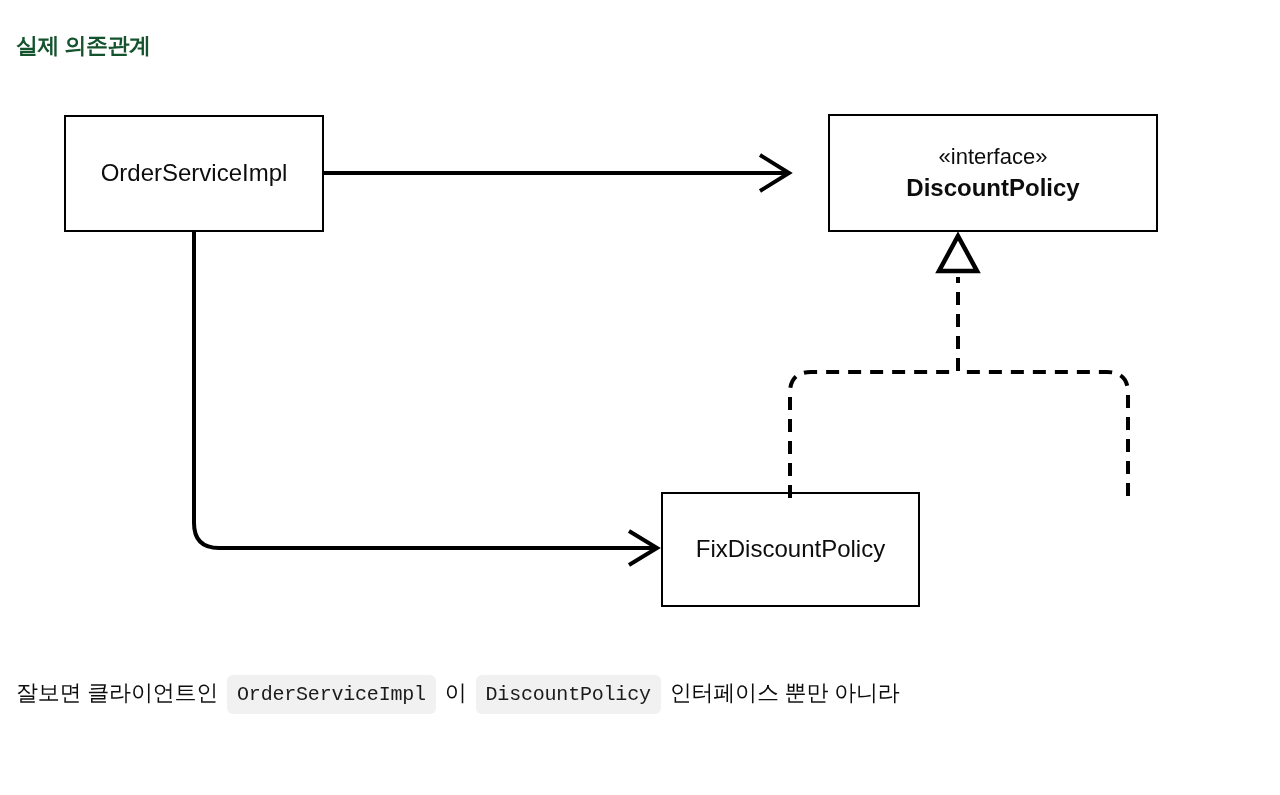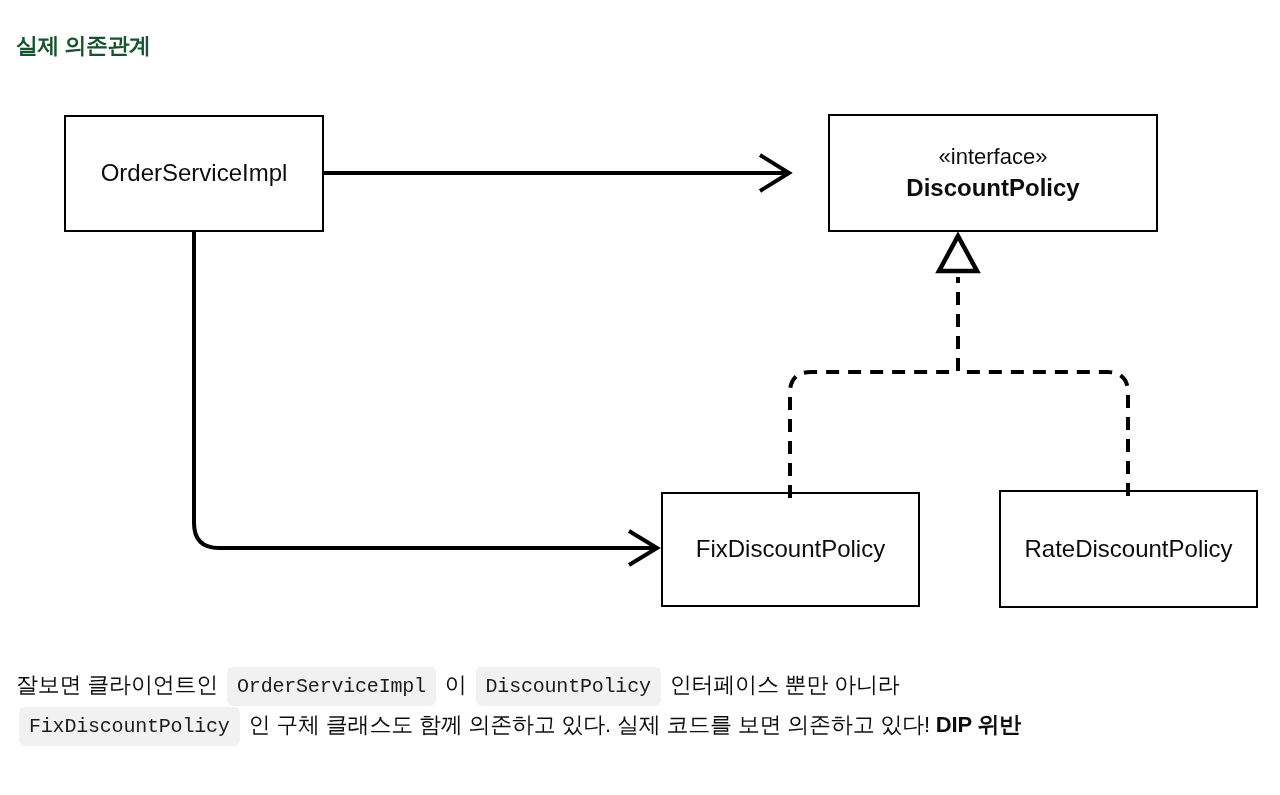--- a/index.html
+++ b/index.html
@@ -63,21 +63,21 @@
     position: absolute;
     left: 16px;
     top: 672px;
     width: 1248px;
     font-size: 22px;
     color: #0d0d0d;
     letter-spacing: -0.2px;
   }
   .caption-line {
     margin-bottom: 12px;
-    line-height: 26px;
+    line-height: 42px;
     white-space: nowrap;
   }
   .code {
     font-family: "Liberation Mono", "DejaVu Sans Mono", monospace;
     font-size: 20px;
     background: #f1f1f2;
     border-radius: 6px;
     padding: 8px 10px;
     margin: 0 3px;
     color: #1b1b1d;
@@ -112,32 +112,24 @@
 
   <div class="node node-iface">
     <span class="stereotype">«interface»</span>
     <span class="iface-name">DiscountPolicy</span>
   </div>
 
   <div class="node node-fix">
     <span>FixDiscountPolicy</span>
   </div>
 
-  <div class="node node-rate">
-    <span>RateDiscountPolicy</span>
-  </div>
 
   <div class="caption">
     <div class="caption-line">
       <span>잘보면 클라이언트인</span>
       <span class="code">OrderServiceImpl</span>
       <span>이</span>
       <span class="code">DiscountPolicy</span>
       <span>인터페이스 뿐만 아니라</span>
     </div>
-    <div class="caption-line">
-      <span class="code">FixDiscountPolicy</span>
-      <span>인 구체 클래스도 함께 의존하고 있다. 실제 코드를 보면 의존하고 있다!</span>
-      <span class="bold-text">DIP 위반</span>
-    </div>
   </div>
 
 </div>
 
 </body></html>

